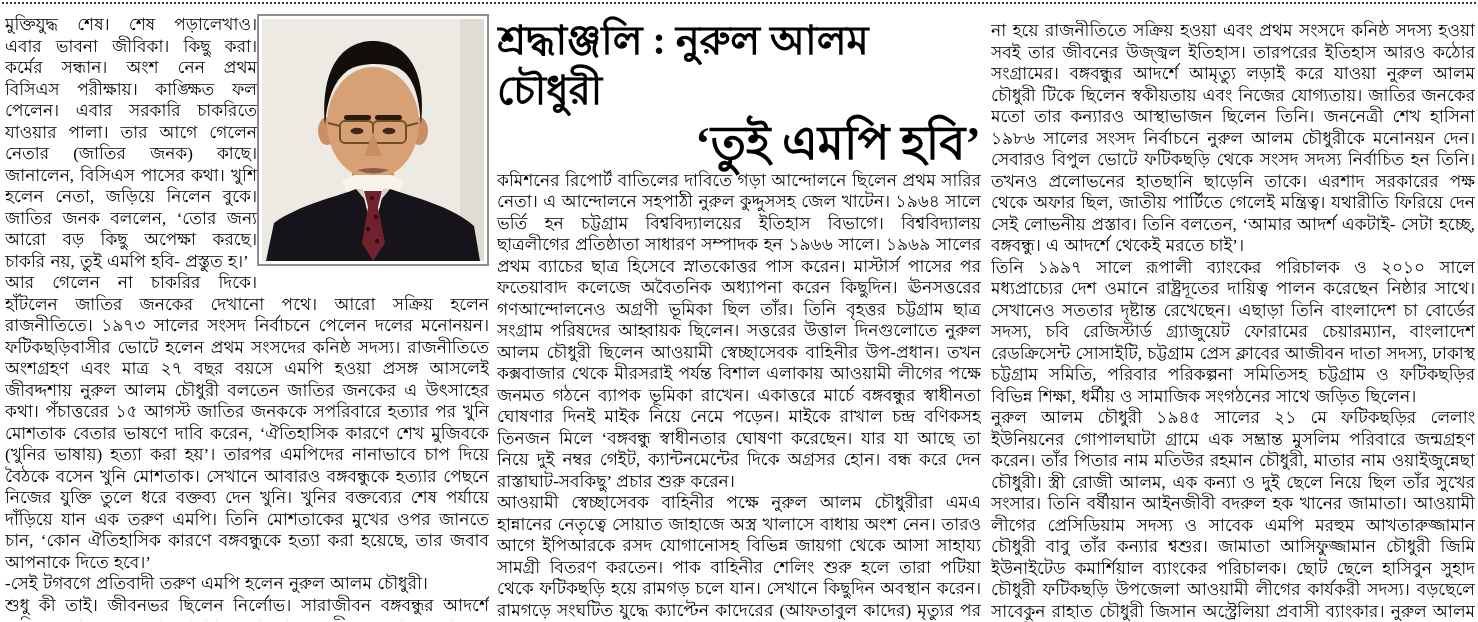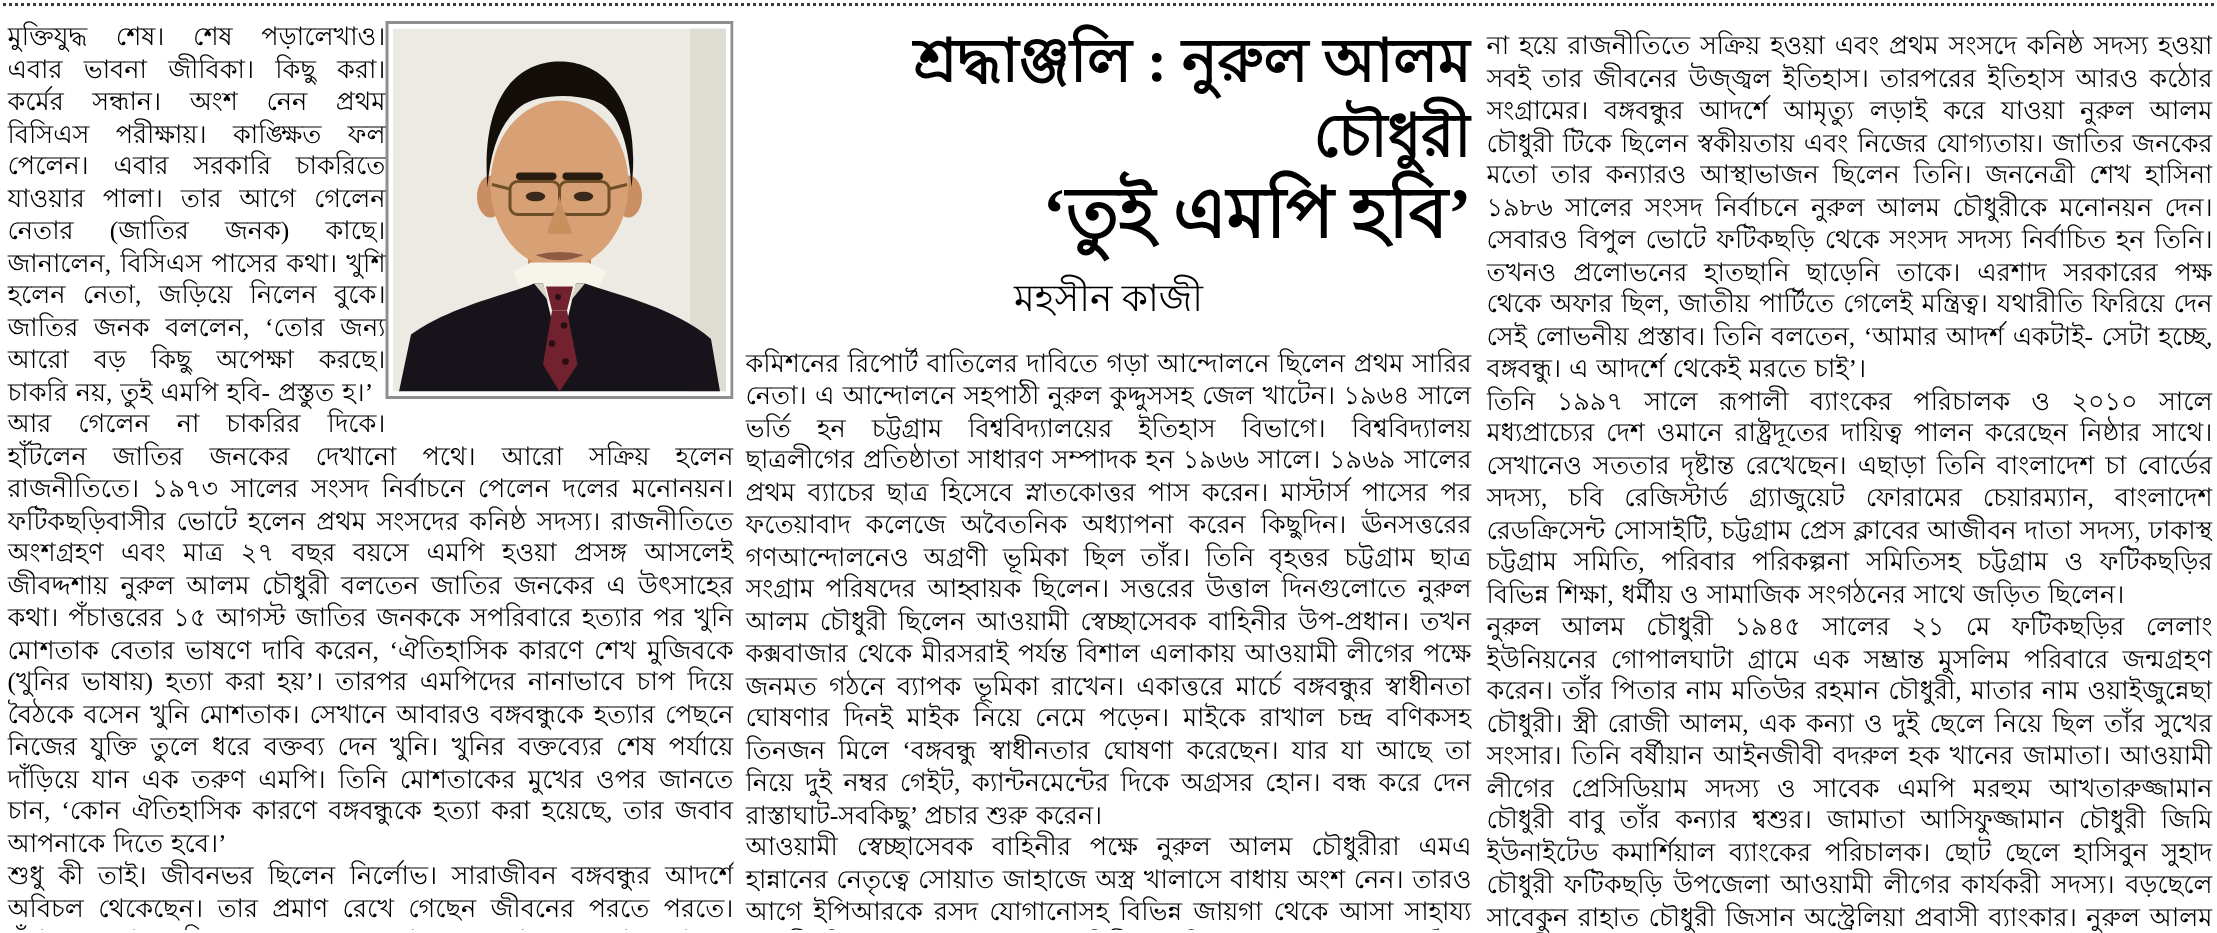--- a/index.html
+++ b/index.html
@@ -33,21 +33,21 @@
     margin:0 0 12px 10px;
     border:2px solid #8e8e8e;
     background:#ffffff;
     padding:3px;
     box-sizing:border-box;
   }
   .photo-frame svg{display:block;width:100%;height:100%;}
 
   .headline{
     margin:8px 0 0 0;
-    text-align:right;
+    text-align:left;
     font-size:40px;
     line-height:1.25;
     font-weight:bold;
     letter-spacing:0;
   }
   .headline-quote{
     text-align:right;
     font-size:47px;
     line-height:1.1;
     font-weight:bold;
@@ -106,28 +106,28 @@
         <path d="M102,172 L120,172 L116,188 L106,188 Z" fill="#71222e"></path>
         <path d="M106,188 L116,188 L123,224 L111,242 L100,224 Z" fill="#71222e"></path>
         <circle cx="110" cy="179" r="2" fill="#2c0d14"></circle>
         <circle cx="114" cy="198" r="2.2" fill="#2c0d14"></circle>
         <circle cx="106" cy="210" r="2.2" fill="#2c0d14"></circle>
         <circle cx="115" cy="222" r="2.2" fill="#2c0d14"></circle>
       </svg>
     </figure>
     <p>মুক্তিযুদ্ধ শেষ। শেষ পড়ালেখাও। এবার ভাবনা জীবিকা। কিছু করা। কর্মের সন্ধান। অংশ নেন প্রথম বিসিএস পরীক্ষায়। কাঙ্ক্ষিত ফল পেলেন। এবার সরকারি চাকরিতে যাওয়ার পালা। তার আগে গেলেন নেতার (জাতির জনক) কাছে। জানালেন, বিসিএস পাসের কথা। খুশি হলেন নেতা, জড়িয়ে নিলেন বুকে। জাতির জনক বললেন, ‘তোর জন্য আরো বড় কিছু অপেক্ষা করছে। চাকরি নয়, তুই এমপি হবি- প্রস্তুত হ।’</p>
     <p>আর গেলেন না চাকরির দিকে। হাঁটলেন জাতির জনকের দেখানো পথে। আরো সক্রিয় হলেন রাজনীতিতে। ১৯৭৩ সালের সংসদ নির্বাচনে পেলেন দলের মনোনয়ন। ফটিকছড়িবাসীর ভোটে হলেন প্রথম সংসদের কনিষ্ঠ সদস্য। রাজনীতিতে অংশগ্রহণ এবং মাত্র ২৭ বছর বয়সে এমপি হওয়া প্রসঙ্গ আসলেই জীবদ্দশায় নুরুল আলম চৌধুরী বলতেন জাতির জনকের এ উৎসাহের কথা।  পঁচাত্তরের ১৫ আগস্ট জাতির জনককে সপরিবারে হত্যার পর খুনি মোশতাক বেতার ভাষণে দাবি করেন, ‘ঐতিহাসিক কারণে শেখ মুজিবকে (খুনির ভাষায়) হত্যা করা হয়’। তারপর এমপিদের নানাভাবে চাপ দিয়ে বৈঠকে বসেন খুনি মোশতাক। সেখানে আবারও বঙ্গবন্ধুকে হত্যার পেছনে নিজের যুক্তি তুলে ধরে বক্তব্য দেন খুনি। খুনির বক্তব্যের শেষ পর্যায়ে দাঁড়িয়ে যান এক তরুণ এমপি। তিনি মোশতাকের মুখের ওপর জানতে চান, ‘কোন ঐতিহাসিক কারণে বঙ্গবন্ধুকে হত্যা করা হয়েছে, তার জবাব আপনাকে দিতে হবে।’</p>
+    <p>-সেই টগবগে প্রতিবাদী তরুণ এমপি হলেন নুরুল আলম চৌধুরী।</p>
     <p>শুধু কী তাই। জীবনভর ছিলেন নির্লোভ। সারাজীবন বঙ্গবন্ধুর আদর্শে অবিচল থেকেছেন। তার প্রমাণ রেখে গেছেন জীবনের পরতে পরতে। পঁচাত্তরের পর মন্ত্রিত্ব এবং অনেক লাভজনক পদের অফার পেয়েও আওয়ামী লীগের হাল ছাড়েননি। এক পর্যায়ে নেমে আসে কঠিন নির্যাতন। বঙ্গবন্ধু হত্যার প্রতিবাদ করায় খুনি মোশতাক সরকারের সময় গ্রেফতার হন। তখন কারাগারে অমানুষিক নির্যাতন করা হয়। তবুও দুঃসময়ে আঁকড়ে রেখেছেন প্রিয় দলকে। তাচ্ছিল্যের সাথে খুনি মোশতাক, জিয়া ও এরশাদের লোভনীয় অফার বাদ দিয়ে এগিয়ে চলেছেন বঙ্গবন্ধুর আদর্শে।</p>
 
   </div>
 
   <div class="col col-center">
     <h1 class="headline">শ্রদ্ধাঞ্জলি : নুরুল আলম চৌধুরী</h1>
     <div class="headline-quote">‘তুই এমপি হবি’</div>
-    <div class="byline">মহসীন কাজী</div>
     <p>কমিশনের রিপোর্ট বাতিলের দাবিতে গড়া আন্দোলনে ছিলেন প্রথম সারির নেতা। এ আন্দোলনে সহপাঠী নুরুল কুদ্দুসসহ জেল খাটেন। ১৯৬৪ সালে ভর্তি হন চট্টগ্রাম বিশ্ববিদ্যালয়ের ইতিহাস বিভাগে। বিশ্ববিদ্যালয় ছাত্রলীগের প্রতিষ্ঠাতা সাধারণ সম্পাদক হন ১৯৬৬ সালে। ১৯৬৯ সালের প্রথম ব্যাচের ছাত্র হিসেবে স্নাতকোত্তর পাস করেন। মাস্টার্স পাসের পর ফতেয়াবাদ কলেজে অবৈতনিক অধ্যাপনা করেন কিছুদিন। ঊনসত্তরের গণআন্দোলনেও অগ্রণী ভূমিকা ছিল তাঁর। তিনি বৃহত্তর চট্টগ্রাম ছাত্র সংগ্রাম পরিষদের আহ্বায়ক ছিলেন। সত্তরের উত্তাল দিনগুলোতে নুরুল আলম চৌধুরী ছিলেন আওয়ামী স্বেচ্ছাসেবক বাহিনীর উপ-প্রধান। তখন কক্সবাজার থেকে মীরসরাই পর্যন্ত বিশাল এলাকায় আওয়ামী লীগের পক্ষে জনমত গঠনে ব্যাপক ভূমিকা রাখেন। একাত্তরে মার্চে বঙ্গবন্ধুর স্বাধীনতা ঘোষণার দিনই মাইক নিয়ে নেমে পড়েন। মাইকে রাখাল চন্দ্র বণিকসহ তিনজন মিলে ‘বঙ্গবন্ধু স্বাধীনতার ঘোষণা করেছেন। যার যা আছে তা নিয়ে দুই নম্বর গেইট, ক্যান্টনমেন্টের দিকে অগ্রসর হোন। বন্ধ করে দেন রাস্তাঘাট-সবকিছু’ প্রচার শুরু করেন।</p>
     <p>আওয়ামী স্বেচ্ছাসেবক বাহিনীর পক্ষে নুরুল আলম চৌধুরীরা এমএ হান্নানের নেতৃত্বে সোয়াত জাহাজে অস্ত্র খালাসে বাধায় অংশ নেন। তারও আগে ইপিআরকে রসদ যোগানোসহ বিভিন্ন জায়গা থেকে আসা সাহায্য সামগ্রী বিতরণ করতেন। পাক বাহিনীর শেলিং শুরু হলে তারা পটিয়া থেকে ফটিকছড়ি হয়ে রামগড় চলে যান। সেখানে কিছুদিন অবস্থান করেন। রামগড়ে সংঘটিত যুদ্ধে ক্যাপ্টেন কাদেরের (আফতাবুল কাদের) মৃত্যুর পর তাদের দল চলে যায় ভারতের সাব্রুম হয়ে উদয়পুর। প্রথম ব্যাচের যোদ্ধা হিসেবে বাগাফা ক্যাম্পে যুদ্ধের প্রশিক্ষণ নেন। সেখান থেকে যোদ্ধাদের বিভিন্ন জায়গায় স্থানান্তর করা হয়। নুরুল আলম চৌধুরীকে পাঠানো হয় আগরতলায়। উচ্চশিক্ষিত হিসেবে তাকে ইয়ুথ ক্যাম্পে সহকারী পরিচালক হিসেবে নিযুক্ত করা হয়। বাংলাদেশের মুক্তিসংগ্রাম ও মুক্তিযুদ্ধ গবেষণা কেন্দ্র ট্রাস্টের ভিডিও আর্কাইভে যুদ্ধদিনের এসব স্মৃতিচারণ করেন তিনি।</p>
 
   </div>
 
   <div class="col col-right">
     <p>না হয়ে রাজনীতিতে সক্রিয় হওয়া এবং প্রথম সংসদে কনিষ্ঠ সদস্য হওয়া সবই তার জীবনের উজ্জ্বল ইতিহাস। তারপরের ইতিহাস আরও কঠোর সংগ্রামের। বঙ্গবন্ধুর আদর্শে আমৃত্যু লড়াই করে যাওয়া নুরুল আলম চৌধুরী টিকে ছিলেন স্বকীয়তায় এবং নিজের যোগ্যতায়। জাতির জনকের মতো তার কন্যারও আস্থাভাজন ছিলেন তিনি। জননেত্রী শেখ হাসিনা ১৯৮৬ সালের সংসদ নির্বাচনে নুরুল আলম চৌধুরীকে মনোনয়ন দেন। সেবারও বিপুল ভোটে ফটিকছড়ি থেকে সংসদ সদস্য নির্বাচিত হন তিনি। তখনও প্রলোভনের হাতছানি ছাড়েনি তাকে। এরশাদ সরকারের পক্ষ থেকে অফার ছিল, জাতীয় পার্টিতে গেলেই মন্ত্রিত্ব। যথারীতি ফিরিয়ে দেন সেই লোভনীয় প্রস্তাব। তিনি বলতেন, ‘আমার আদর্শ একটাই- সেটা হচ্ছে, বঙ্গবন্ধু। এ আদর্শে থেকেই মরতে চাই’।</p>
     <p>তিনি ১৯৯৭ সালে রূপালী ব্যাংকের পরিচালক ও ২০১০ সালে মধ্যপ্রাচ্যের দেশ ওমানে রাষ্ট্রদূতের দায়িত্ব পালন করেছেন নিষ্ঠার সাথে। সেখানেও সততার দৃষ্টান্ত রেখেছেন। এছাড়া তিনি বাংলাদেশ চা বোর্ডের সদস্য, চবি রেজিস্টার্ড গ্র্যাজুয়েট ফোরামের চেয়ারম্যান, বাংলাদেশ রেডক্রিসেন্ট সোসাইটি, চট্টগ্রাম প্রেস ক্লাবের আজীবন দাতা সদস্য, ঢাকাস্থ চট্টগ্রাম সমিতি, পরিবার পরিকল্পনা সমিতিসহ চট্টগ্রাম ও ফটিকছড়ির বিভিন্ন শিক্ষা, ধর্মীয় ও সামাজিক সংগঠনের সাথে জড়িত ছিলেন।</p>
     <p>নুরুল আলম চৌধুরী ১৯৪৫ সালের ২১ মে ফটিকছড়ির লেলাং ইউনিয়নের গোপালঘাটা গ্রামে এক সম্ভ্রান্ত মুসলিম পরিবারে জন্মগ্রহণ করেন। তাঁর পিতার নাম মতিউর রহমান চৌধুরী, মাতার নাম ওয়াইজুন্নেছা চৌধুরী। স্ত্রী রোজী আলম, এক কন্যা ও দুই ছেলে নিয়ে ছিল তাঁর সুখের সংসার। তিনি বর্ষীয়ান আইনজীবী বদরুল হক খানের জামাতা। আওয়ামী লীগের প্রেসিডিয়াম সদস্য ও সাবেক এমপি মরহুম আখতারুজ্জামান চৌধুরী বাবু তাঁর কন্যার শ্বশুর। জামাতা আসিফুজ্জামান চৌধুরী জিমি ইউনাইটেড কমার্শিয়াল ব্যাংকের পরিচালক। ছোট ছেলে হাসিবুন সুহাদ চৌধুরী ফটিকছড়ি উপজেলা আওয়ামী লীগের কার্যকরী সদস্য। বড়ছেলে সাবেকুন রাহাত চৌধুরী জিসান অস্ট্রেলিয়া প্রবাসী ব্যাংকার।  নুরুল আলম চৌধুরী বক্তা হিসেবেও ছিলেন অসাধারণ। তার তথ্য নির্ভর এবং রসিক বক্তব্য সহজে আকর্ষণ করতো মানুষকে। তিনি উচ্চবংশীয় এবং সুশিক্ষিত মানুষ হলেও ছিলেন নিরহংকারী। সমাজের প্রতিটি স্তরে ছিল তার সমান গ্রহণযোগ্যতা। বর্ষীয়ান এই রাজনীতিবিদ রোববার (২৭ জানুয়ারি) ভোরে চট্টগ্রাম নগরীর একটি প্রাইভেট ক্লিনিকে ইন্তেকাল করেন (ইন্নালিল্লাহে ওয়াইন্না ইলাহে রাজিউন)। তাঁর মৃত্যুতে চট্টগ্রাম রাজনীতির এক উজ্জ্বল নক্ষত্রকে হারালো।</p>
 

